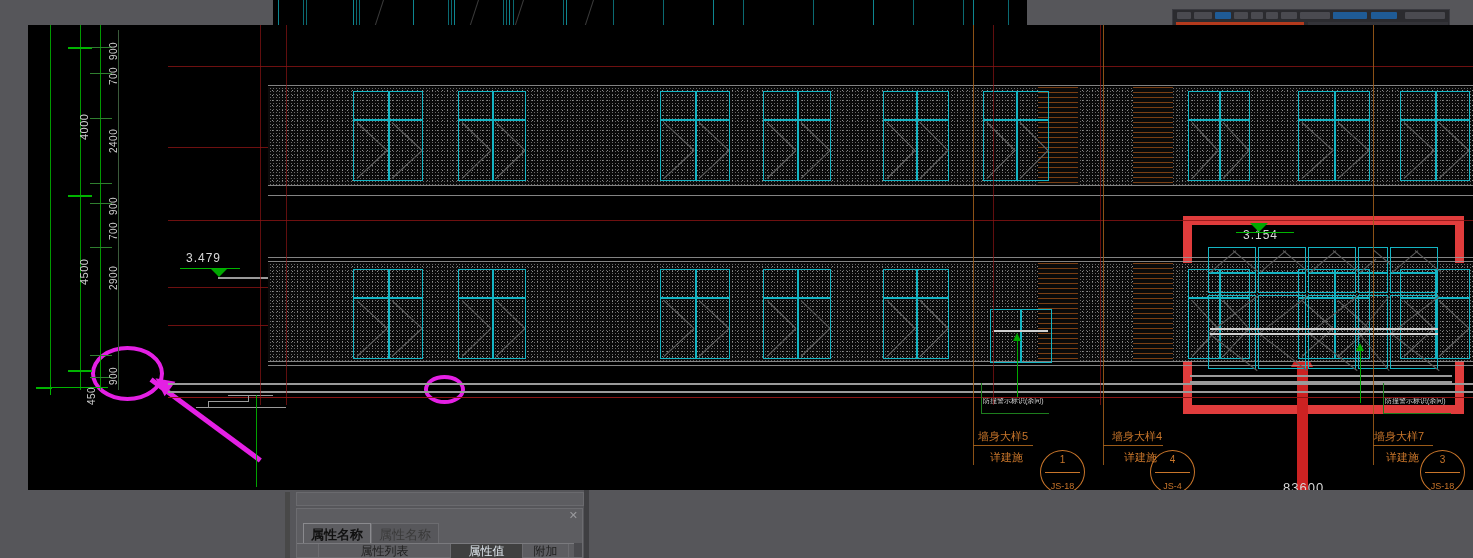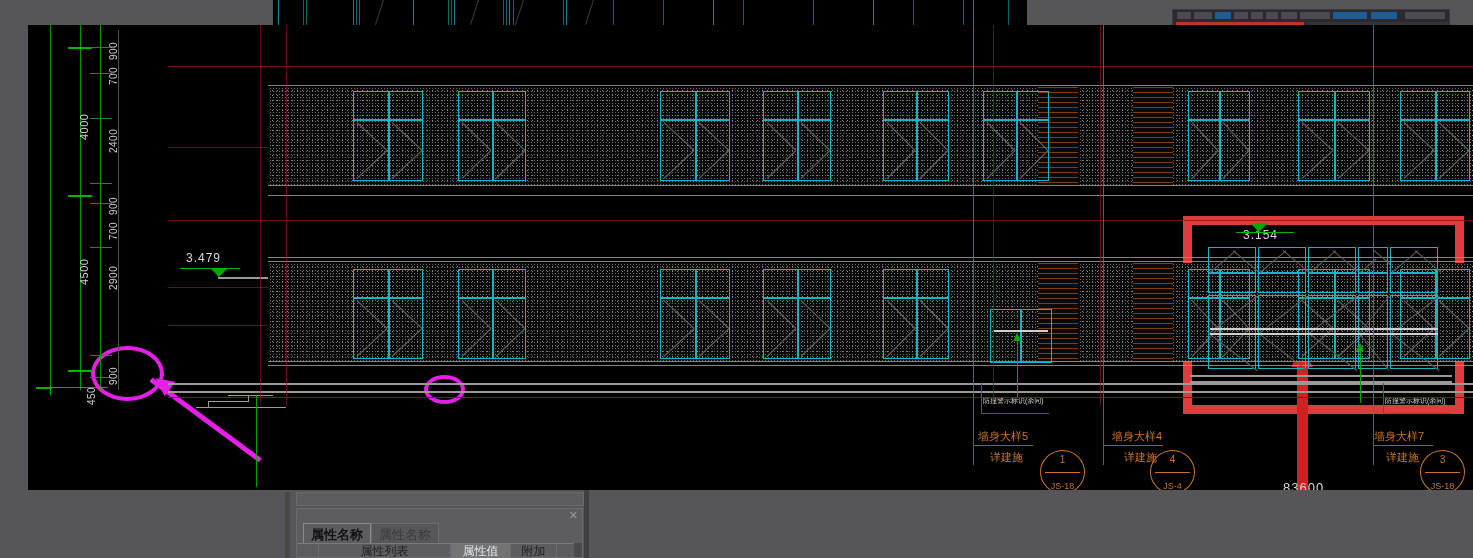--- a/index.html
+++ b/index.html
@@ -119,21 +119,21 @@
           font-size:13px; color:#1d1d1d; line-height:18px;
           border:1px solid #6c6c70; border-bottom:none; }
   .ptab.active { background:#5d5d61; border-color:#8a8a8e; color:#111; font-weight:bold; }
   .ptab.inactive { background:#57575b; color:#3a3a3a; }
   #phead { position:absolute; left:0; top:34px; width:100%; height:16px;
            border-top:1px solid #7a7a7e; display:flex; }
   #phead > div { font-size:12px; color:#1f1f1f; display:flex; align-items:center;
                  justify-content:center; border-right:1px solid #6c6c70; }
   #phead .c0 { width:22px; }
   #phead .c1 { width:132px; }
-  #phead .c2 { width:60px; background:#737373; color:#dfe7ee; }
+  #phead .c2 { width:72px; background:#404040; color:#dfe7ee; }
   #phead .c3 { width:46px; }
   #panel-scroll { position:absolute; right:0; top:34px; width:8px; bottom:0;
                   background:#4a4a4e; }
   #panel-left-rail { position:absolute; left:285px; top:492px; width:5px; height:66px;
                      background:#484848; }
   #panel-right-rail { position:absolute; left:584px; top:490px; width:5px; height:68px;
                       background:#3f3f42; }
 
   
   #left-edge { position:absolute; left:0; top:0; width:28px; height:490px; background:#56565a; }

